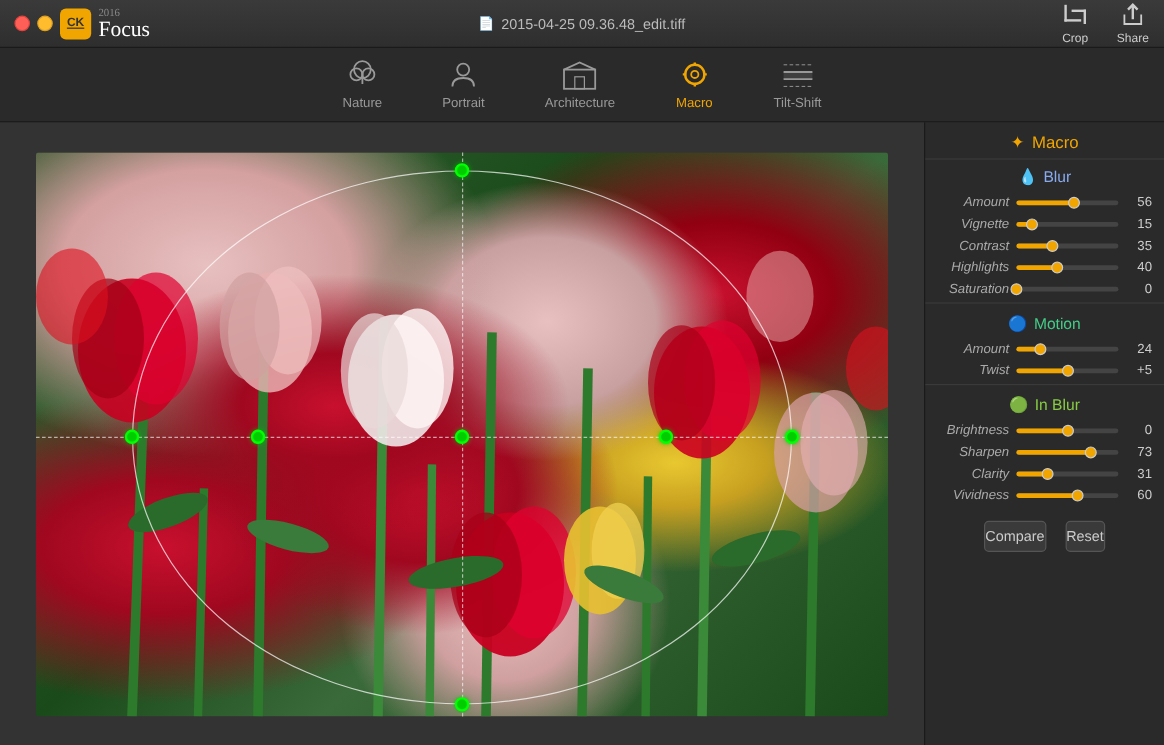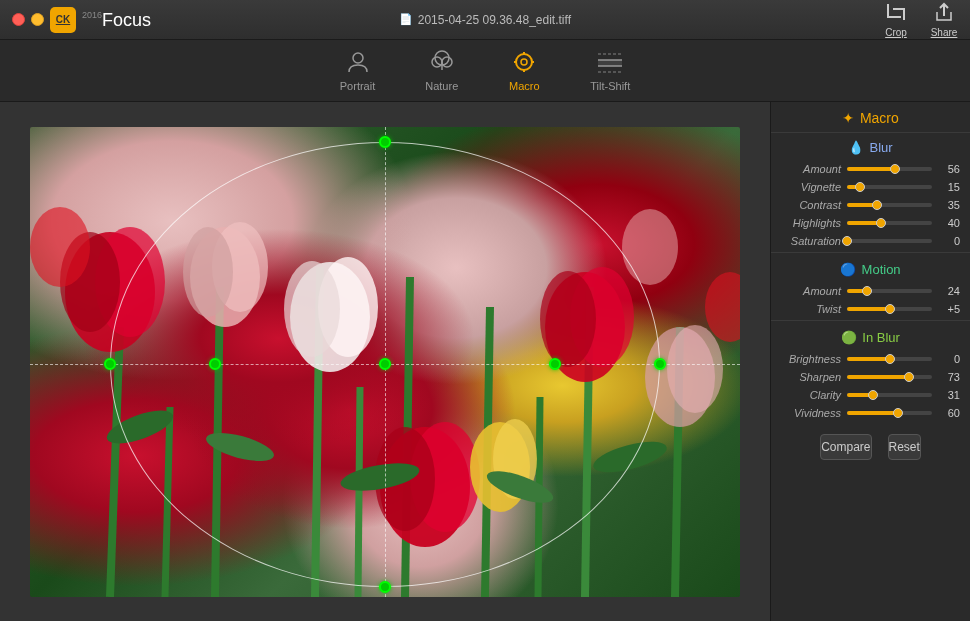--- a/index.html
+++ b/index.html
@@ -53,22 +53,23 @@
       display: flex;
       align-items: center;
       justify-content: center;
       font-size: 10px;
       font-weight: bold;
       color: #333;
       text-decoration: underline;
     }
     .app-name-wrap {
       display: flex;
-      flex-direction: row;
+      flex-direction: column;
       line-height: 1;
+      font-family: Liberation Serif, serif;
     }
     .app-year {
       font-size: 9px;
       color: #888;
     }
     .app-name {
       font-size: 18px;
       color: #fff;
       font-weight: 300;
     }
@@ -83,21 +84,20 @@
       align-items: center;
       gap: 5px;
     }
     .file-icon { color: #aaa; font-size: 11px; }
 
     .title-bar-right {
       display: flex;
       gap: 20px;
       align-items: center;
       margin-left: auto;
-      text-decoration: underline;
     }
     .tb-btn {
       display: flex;
       flex-direction: column;
       align-items: center;
       gap: 3px;
       cursor: pointer;
       color: #ccc;
     }
     .tb-icon {
@@ -365,39 +365,49 @@
       <span class="tb-label">Share</span>
     </div>
   </div>
 </div>
 
 <div class="toolbar">
 
   <div class="tool-item">
     <div class="tool-icon">
       <svg width="28" height="26" viewBox="0 0 28 26">
-        <circle cx="14" cy="8" r="5" stroke="#999" stroke-width="1.5" fill="none"></circle>
-        <path d="M5 22 Q5 15 14 15 Q23 15 23 22" stroke="#999" stroke-width="1.5" fill="none"></path>
-      </svg>
-    </div>
-    <span class="tool-label">Portrait</span>
-  </div>
-
-  <div class="tool-item">
-    <div class="tool-icon">
-      <svg width="28" height="26" viewBox="0 0 28 26">
         <path d="M14 20 L14 10" stroke="#999" stroke-width="1.5"></path>
         <circle cx="14" cy="8" r="7" stroke="#999" stroke-width="1.5" fill="none"></circle>
         <circle cx="9" cy="12" r="5" stroke="#999" stroke-width="1.5" fill="none"></circle>
         <circle cx="19" cy="12" r="5" stroke="#999" stroke-width="1.5" fill="none"></circle>
       </svg>
     </div>
     <span class="tool-label">Nature</span>
   </div>
 
+  <div class="tool-item">
+    <div class="tool-icon">
+      <svg width="28" height="26" viewBox="0 0 28 26">
+        <circle cx="14" cy="8" r="5" stroke="#999" stroke-width="1.5" fill="none"></circle>
+        <path d="M5 22 Q5 15 14 15 Q23 15 23 22" stroke="#999" stroke-width="1.5" fill="none"></path>
+      </svg>
+    </div>
+    <span class="tool-label">Portrait</span>
+  </div>
+
+  <div class="tool-item">
+    <div class="tool-icon">
+      <svg width="32" height="26" viewBox="0 0 32 26">
+        <rect x="3" y="8" width="26" height="16" stroke="#999" stroke-width="1.5" fill="none"></rect>
+        <path d="M3 8 L16 2 L29 8" stroke="#999" stroke-width="1.5" fill="none"></path>
+        <rect x="12" y="14" width="8" height="10" stroke="#999" stroke-width="1" fill="none"></rect>
+      </svg>
+    </div>
+    <span class="tool-label">Architecture</span>
+  </div>
 
   <div class="tool-item active">
     <div class="tool-icon">
       <svg width="32" height="26" viewBox="0 0 32 26">
         <circle cx="16" cy="12" r="8" stroke="#f0a500" stroke-width="2" fill="none"></circle>
         <circle cx="16" cy="12" r="3" stroke="#f0a500" stroke-width="1.5" fill="none"></circle>
         <line x1="16" y1="2" x2="16" y2="5" stroke="#f0a500" stroke-width="2"></line>
         <line x1="16" y1="19" x2="16" y2="22" stroke="#f0a500" stroke-width="2"></line>
         <line x1="6" y1="12" x2="9" y2="12" stroke="#f0a500" stroke-width="2"></line>
         <line x1="23" y1="12" x2="26" y2="12" stroke="#f0a500" stroke-width="2"></line>

